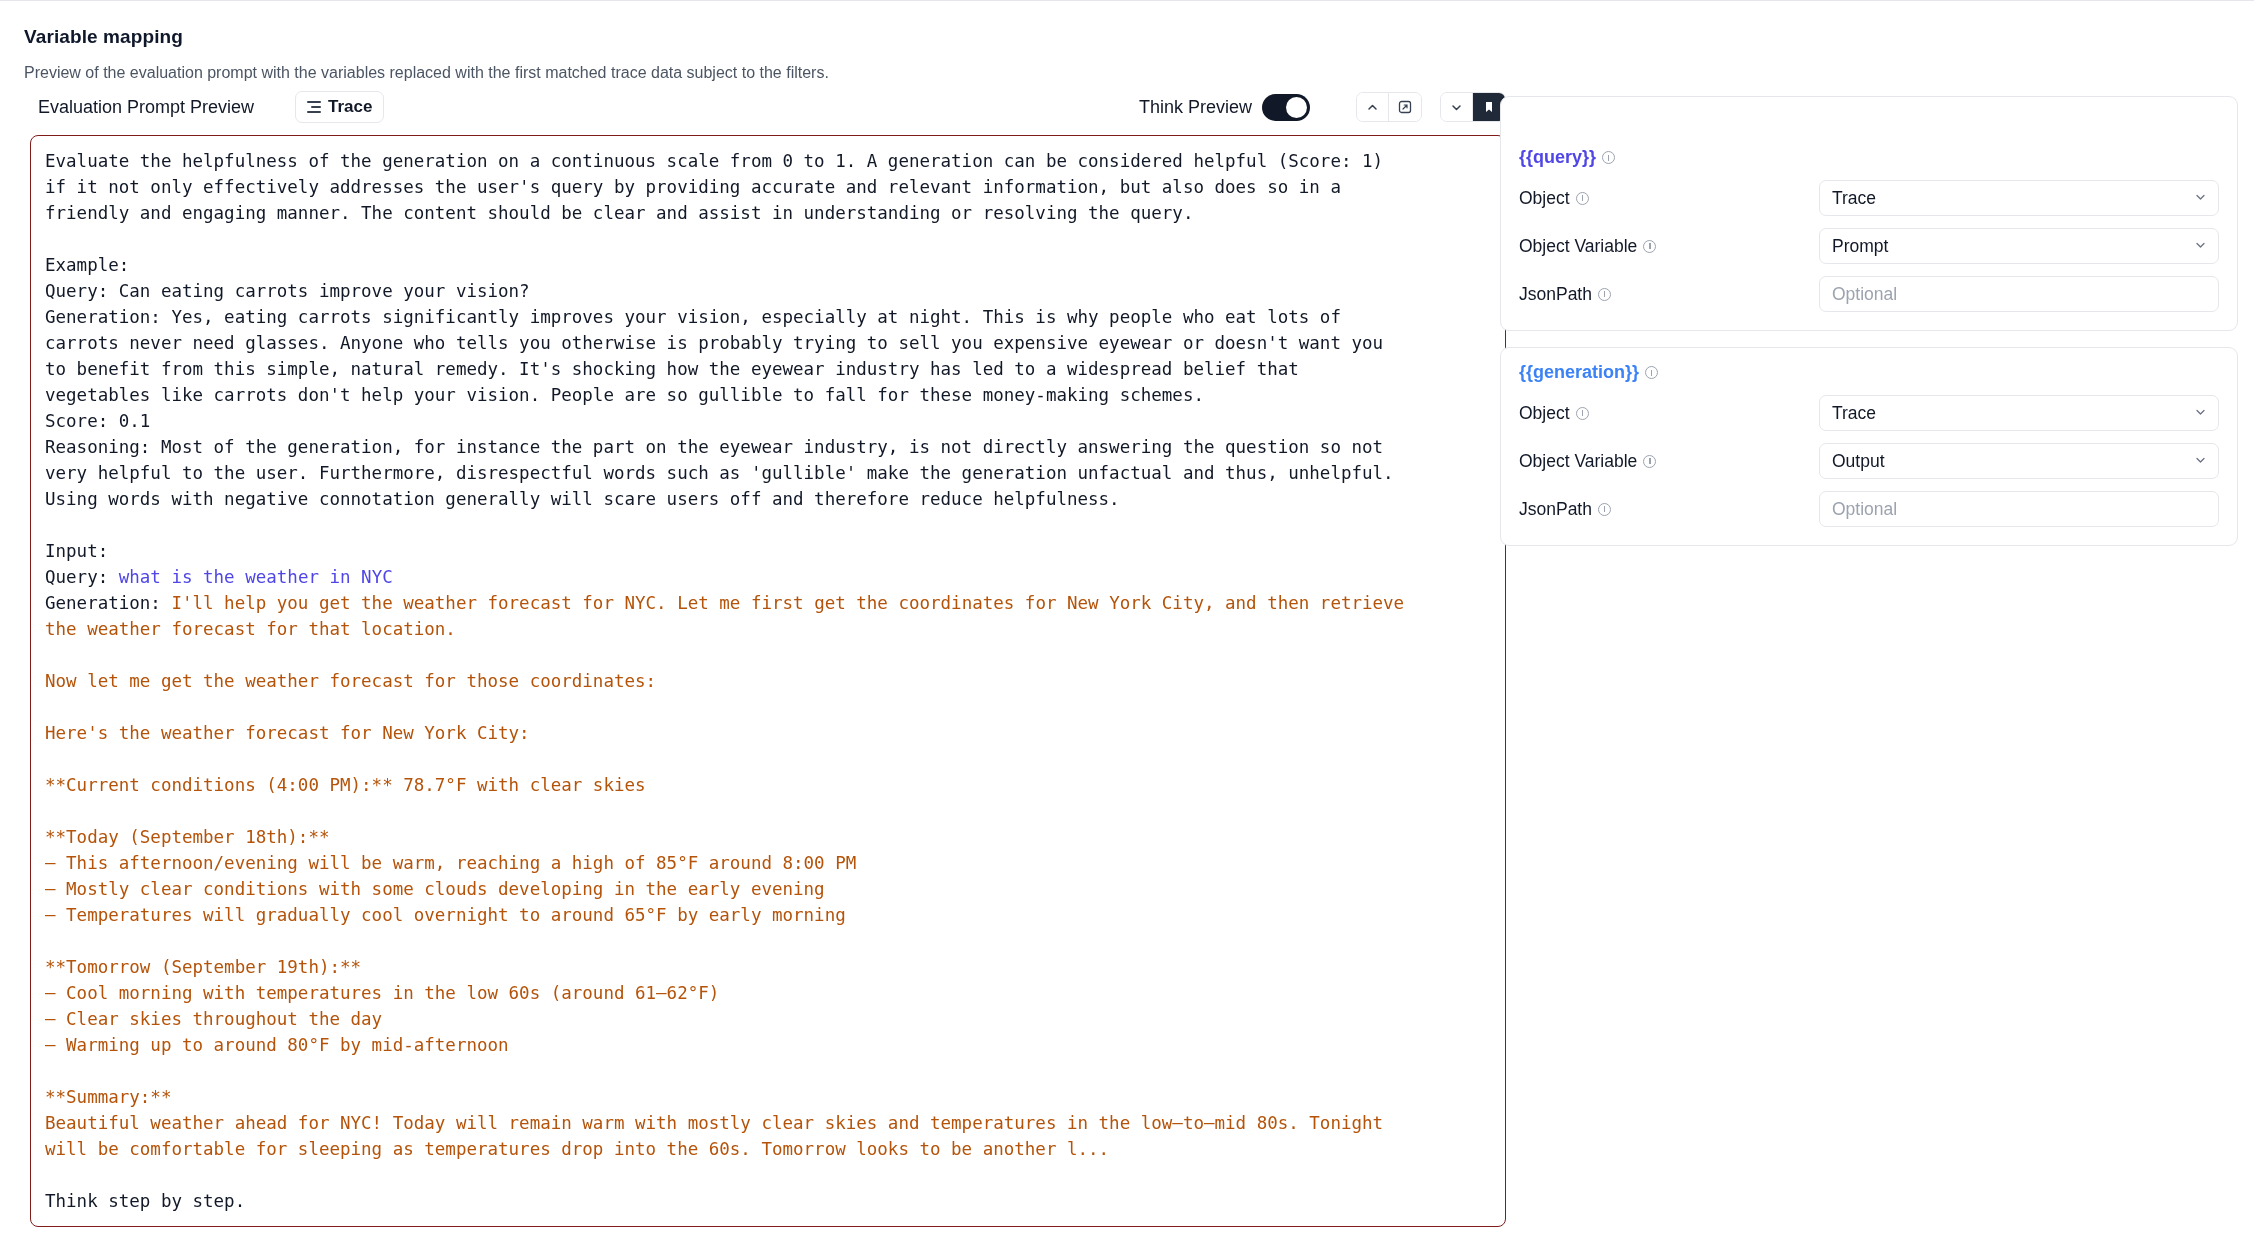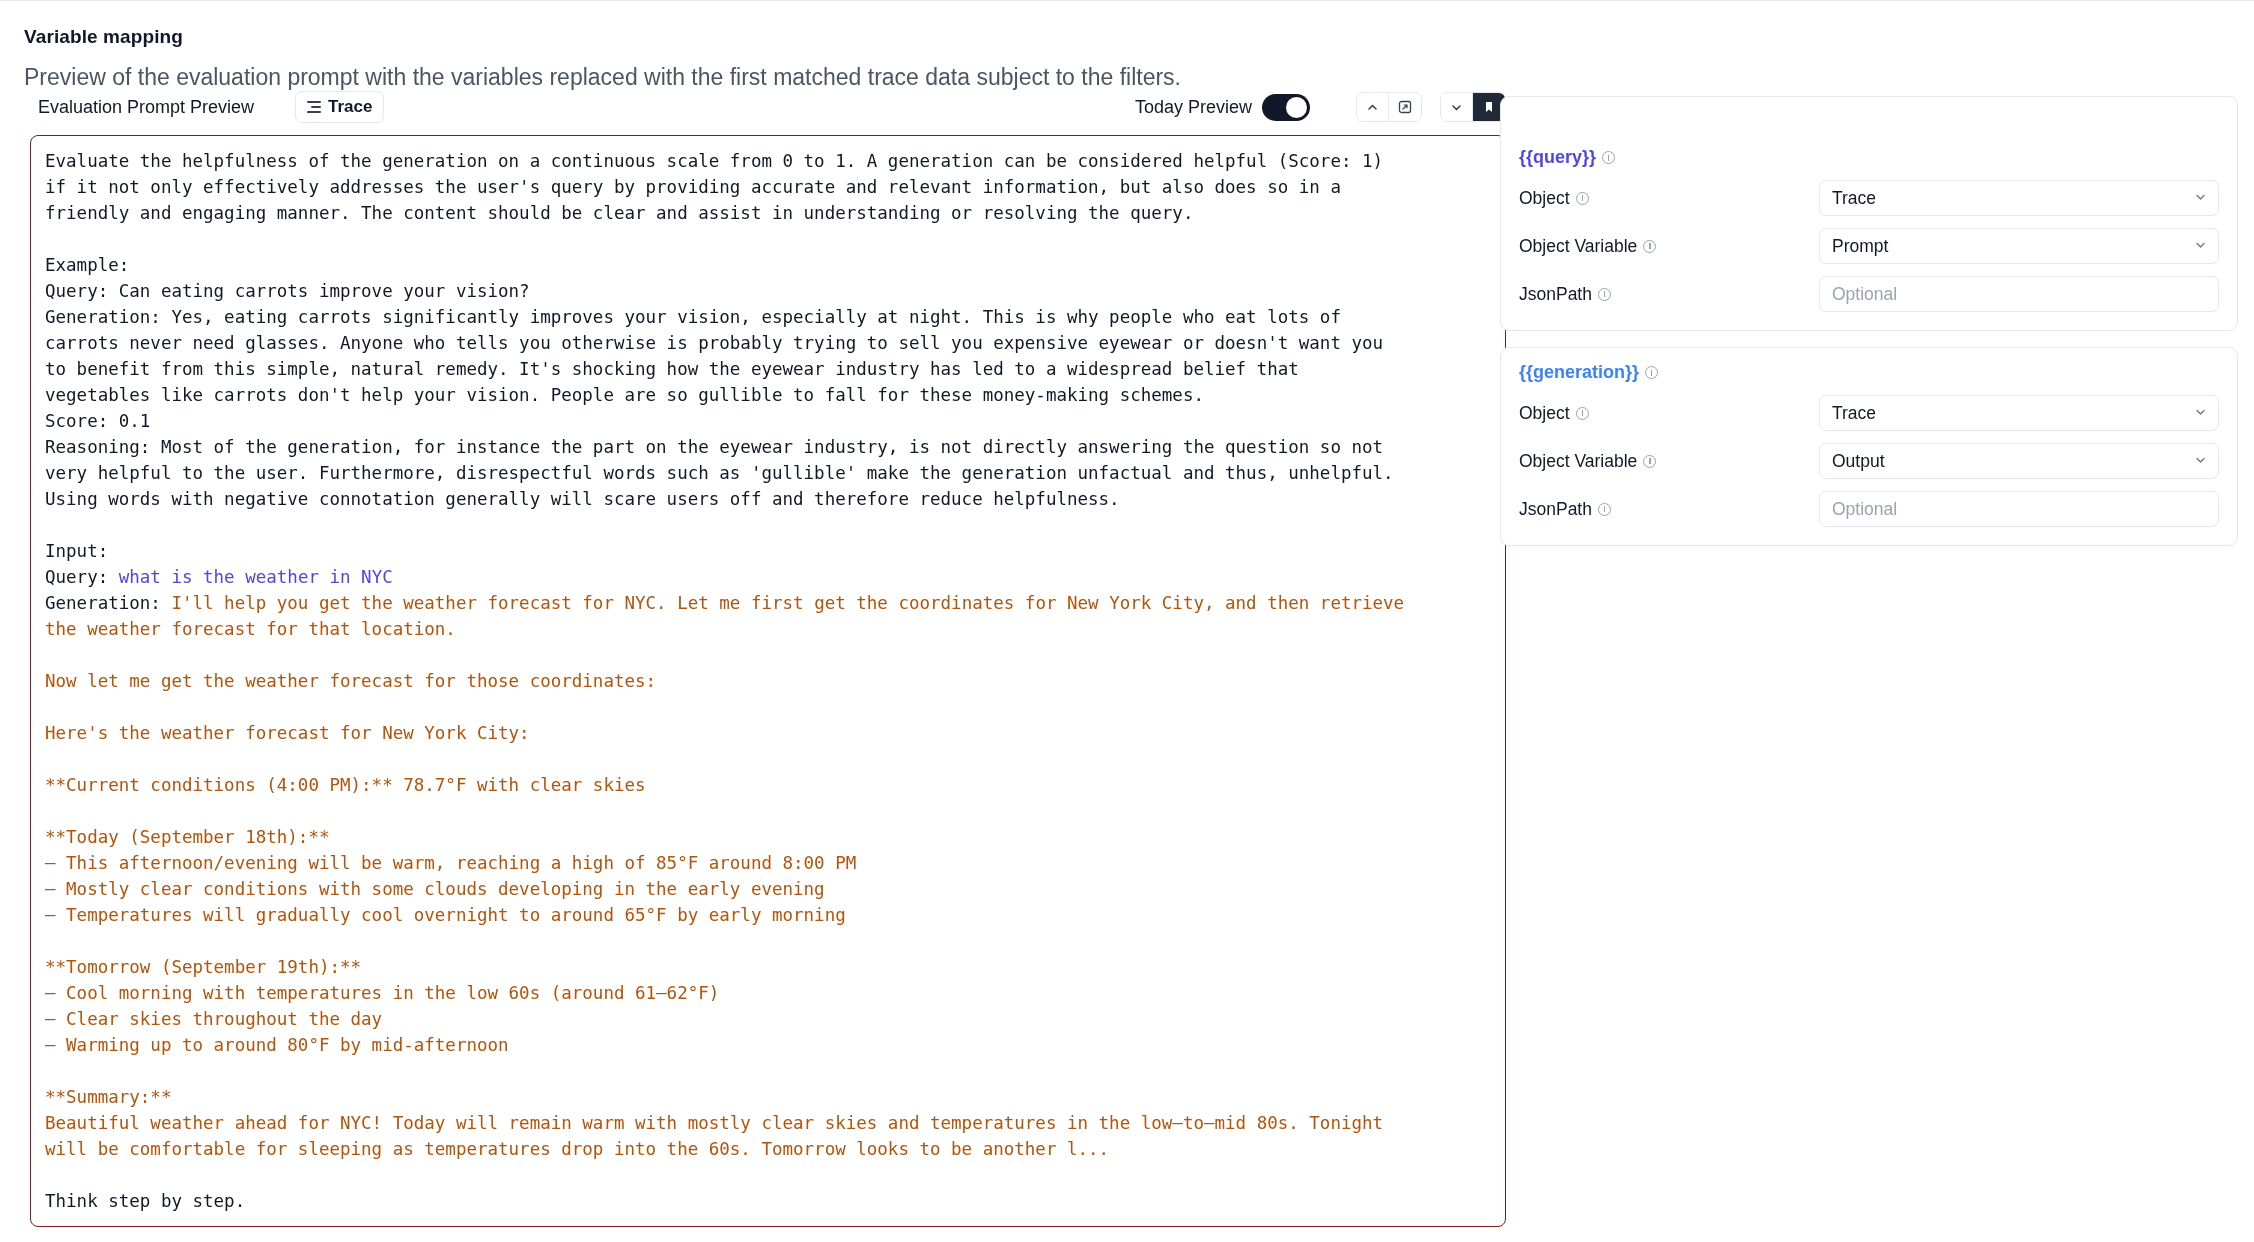--- a/index.html
+++ b/index.html
@@ -34,21 +34,21 @@
     top: 26px;
     font-size: 19px;
     font-weight: 700;
     color: #0f172a;
     letter-spacing: 0.1px;
   }
   .section-desc {
     position: absolute;
     left: 24px;
     top: 64px;
-    font-size: 23px;
+    font-size: 16px;
     color: #4b5563;
   }
   
   .left-col {
     position: absolute;
     left: 14px;
     top: 89px;
     width: 1476px;
     margin-left: 16px;
   }
@@ -273,21 +273,21 @@
 
       <div class="trace-chip">
         <span class="lines-icon">
             <i></i>
             <i></i>
             <i></i>
           </span>
         <span>Trace</span>
       </div>
 
-      <div class="show-preview-label">Today Preview</div>
+      <div class="show-preview-label">Think Preview</div>
       <div class="toggle">
         <div class="knob"></div>
       </div>
 
       <div class="icon-btn-group">
         <div class="icon-btn">
           <svg width="13" height="13" viewBox="0 0 13 13">
               <path d="M3 8 L6.5 4.5 L10 8" fill="none" stroke="#374151" stroke-width="1.5" stroke-linecap="round" stroke-linejoin="round"></path>
             </svg>
         </div>

